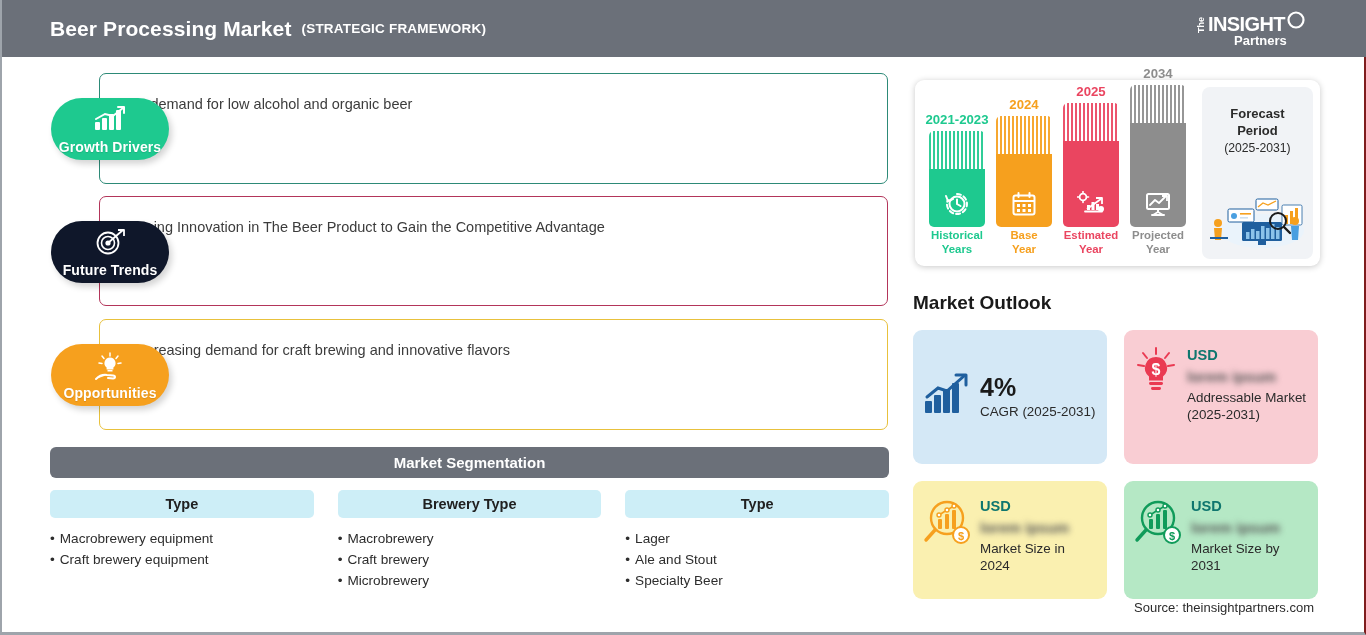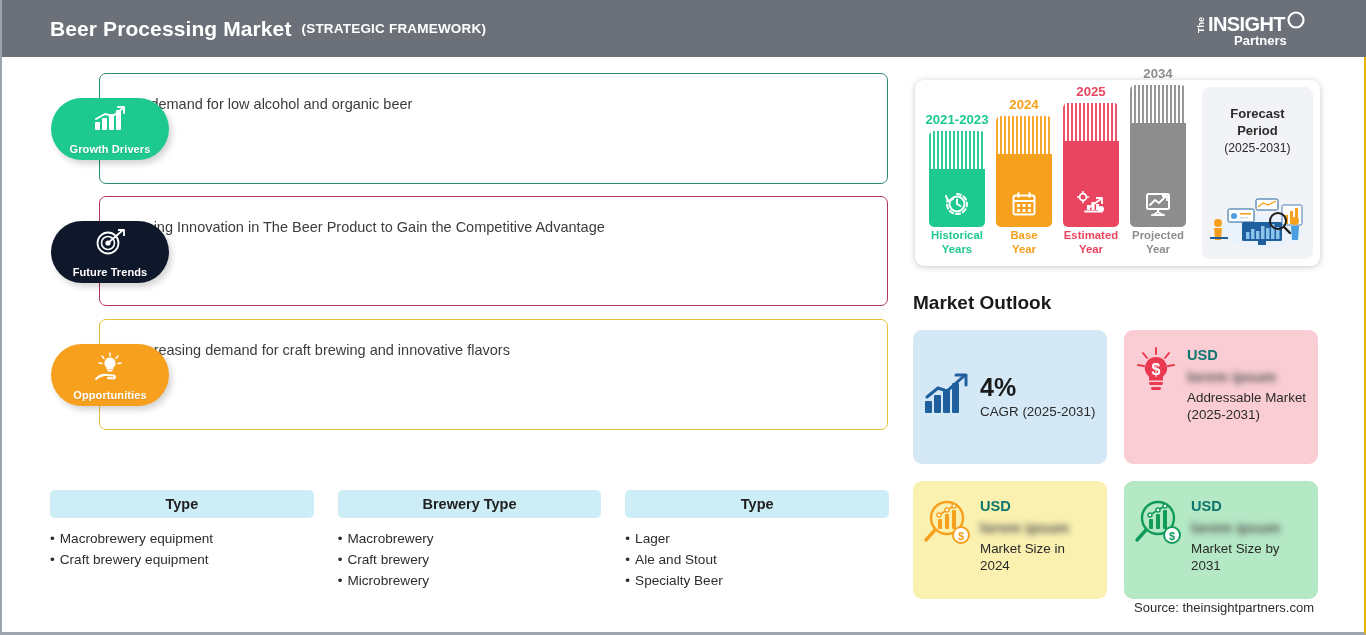--- a/index.html
+++ b/index.html
@@ -2,21 +2,21 @@
 <html><head>
 <meta charset="utf-8">
 <style>
   * { box-sizing: border-box; margin: 0; padding: 0; }
   html, body {
     width: 1366px; height: 635px;
     font-family: "Liberation Sans", sans-serif;
     background: #ffffff; overflow: hidden;
   }
   .page { position: relative; width: 1366px; height: 635px; background: #fff;
-          border-left: 2px solid #9ea4ab; border-right: 2px solid #eab308;
+          border-left: 2px solid #9ea4ab; border-right: 2px solid #7f1d1d;
           border-bottom: 3px solid #9ea4ab; }
 
   
   .header { position: absolute; left: 0; top: 0; width: 1366px; height: 57px;
             background: #6b7079; display: flex; align-items: center; }
   .header-title { color: #fff; font-size: 21px; font-weight: bold; margin-left: 48px;
                   letter-spacing: .1px; }
   .header-sub { color: #fff; font-size: 13.5px; font-weight: bold; margin-left: 10px;
                 letter-spacing: .2px; }
   .logo { position: absolute; right: 58px; top: 9px; width: 118px; height: 40px; color: #fff; }
@@ -27,21 +27,21 @@
   .panel.p2 { left: 97px; top: 196px; width: 789px; height: 110px; border: 1.3px solid #b3355a; }
   .panel.p3 { left: 97px; top: 319px; width: 789px; height: 111px; border: 1.3px solid #e8c13c; }
   .panel-text { position: absolute; left: 93px; font-size: 14.5px; color: #3c3c3c;
                 white-space: nowrap; }
   .pt1 { top: 96px; } .pt2 { top: 219px; } .pt3 { top: 342px; }
   .bullet { display: inline-block; margin-right: 6px; }
 
   .badge { position: absolute; width: 118px; height: 62px; border-radius: 31px 31px 31px 31px;
            display: flex; flex-direction: column; align-items: center; justify-content: flex-end;
            padding-bottom: 5px; box-shadow: 3px 4px 6px rgba(0,0,0,.17); }
-  .badge .lbl { color: #fff; font-size: 11px; font-weight: bold; letter-spacing: .1px;
+  .badge .lbl { color: #fff; font-size: 14px; font-weight: bold; letter-spacing: .1px;
                 text-shadow: 0 1px 1px rgba(0,0,0,.12); }
   .badge svg { position: absolute; top: 8px; left: 50%; transform: translateX(-50%); }
   .b1 { left: 49px; top: 98px; background: #1ec98f; }
   .b2 { left: 49px; top: 221px; background: #0f172a; }
   .b3 { left: 49px; top: 344px; background: #f6a01e; }
 
   
   .seg-header { position: absolute; left: 48px; top: 447px; width: 839px; height: 31px;
                 background: #6b7079; border-radius: 6px; color: #fff; font-size: 15px;
                 font-weight: bold; display: flex; align-items: center; justify-content: center; }
@@ -160,20 +160,23 @@
         <line x1="29" y1="11" x2="26" y2="11.5"></line>
       </g>
       <path d="M18 5.5 a5.6 5.6 0 0 1 3.4 10 v2 h-6.8 v-2 A5.6 5.6 0 0 1 18 5.5z" fill="#fff"></path>
       <rect x="15.4" y="18" width="5.2" height="1.6" fill="#fff" rx=".6"></rect>
       <path d="M4 27 q5-5 11-4 l6 .6 q2 .2 2 1.4 t-2 1.4 l-5 -.3" fill="none" stroke="#fff" stroke-width="2" stroke-linecap="round" stroke-linejoin="round"></path>
       <path d="M4 27 q5-5 11-4" fill="#fff" opacity=".9"></path>
     </svg>
     <span class="lbl">Opportunities</span>
   </div>
 
+  <div class="seg-header">
+    <span>Market Segmentation</span>
+  </div>
 
   <div class="seg-cols">
 
     <div class="seg-col">
       <div class="seg-pill">
         <span>Type</span>
       </div>
       <ul class="seg-list">
         <li>Macrobrewery equipment</li>
         <li>Craft brewery equipment</li>

